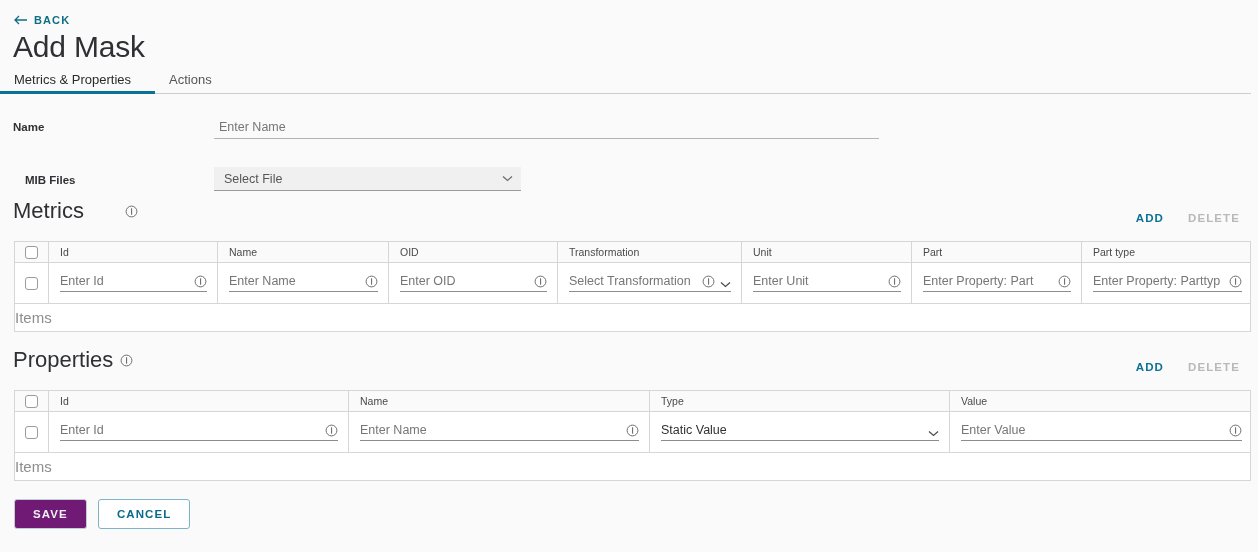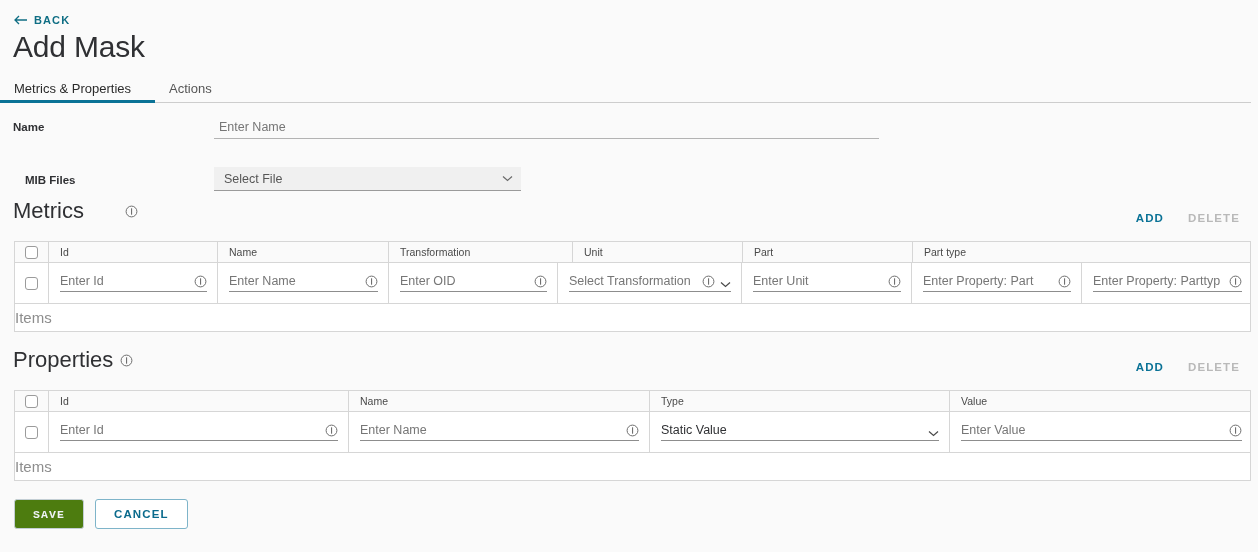--- a/index.html
+++ b/index.html
@@ -26,21 +26,21 @@
 
   
   .page-title {
     position: absolute; left: 13px; top: 30px;
     font-size: 30px; font-weight: 400; color: #2f3033;
     letter-spacing: -0.2px;
   }
 
   
   .tabs {
-    position: absolute; left: 14px; top: 78px;
+    position: absolute; left: 14px; top: 69px;
     width: 1237px; height: 25px;
     display: flex; align-items: flex-end;
     border-bottom: 1px solid #cdcdcd;
   }
   .tab {
     font-size: 13px; color: #565656;
     padding: 0 0 6px 0; margin-right: 38px;
     cursor: pointer; position: relative;
   }
   .tab.active { color: #2b2b2b; }
@@ -158,21 +158,21 @@
   .cell-field .ph.value-set { color: #2f3033; }
 
   
   .btn-bar { position: absolute; left: 14px; top: 499px; display: flex; gap: 11px; }
   .btn {
     height: 30px; padding: 0 18px;
     font-size: 11.5px; font-weight: bold; letter-spacing: 1.1px;
     font-family: "Liberation Sans", sans-serif;
     border-radius: 3px; display: flex; align-items: center; justify-content: center;
   }
-  .btn-save { background: #4d7c0f; color: #eef2f4; border: 1px solid #c3ced4; cursor: default; font-family: Liberation Mono, monospace; }
+  .btn-save { background: #701a75; color: #eef2f4; border: 1px solid #c3ced4; cursor: default; }
   .btn-cancel { background: #fff; color: #0a6a8c; border: 1px solid #7eb4c9; cursor: pointer; }
 </style>
 </head>
 <body>
 
 <div class="page">
 
   <a class="back-link">
     <svg class="back-arrow" viewBox="0 0 13 10">
       <path d="M5 1 L1 5 L5 9 M1 5 L13 5" fill="none" stroke="#0f6e84" stroke-width="1.3"></path>
@@ -210,20 +210,21 @@
     <button class="act-btn act-del">DELETE</button>
   </div>
 
   <div class="grid grid-metrics">
     <div class="grid-header">
       <div class="cb-cell">
         <div class="cbx"></div>
       </div>
       <div class="hdr-cell" style="width:169px">Id</div>
       <div class="hdr-cell" style="width:171px">Name</div>
+      <div class="hdr-cell" style="width:169px">OID</div>
       <div class="hdr-cell" style="width:184px">Transformation</div>
       <div class="hdr-cell" style="width:170px">Unit</div>
       <div class="hdr-cell" style="width:170px">Part</div>
       <div class="hdr-cell" style="width:171px">Part type</div>
     </div>
 
     <div class="grid-row">
       <div class="cb-cell">
         <div class="cbx"></div>
       </div>

